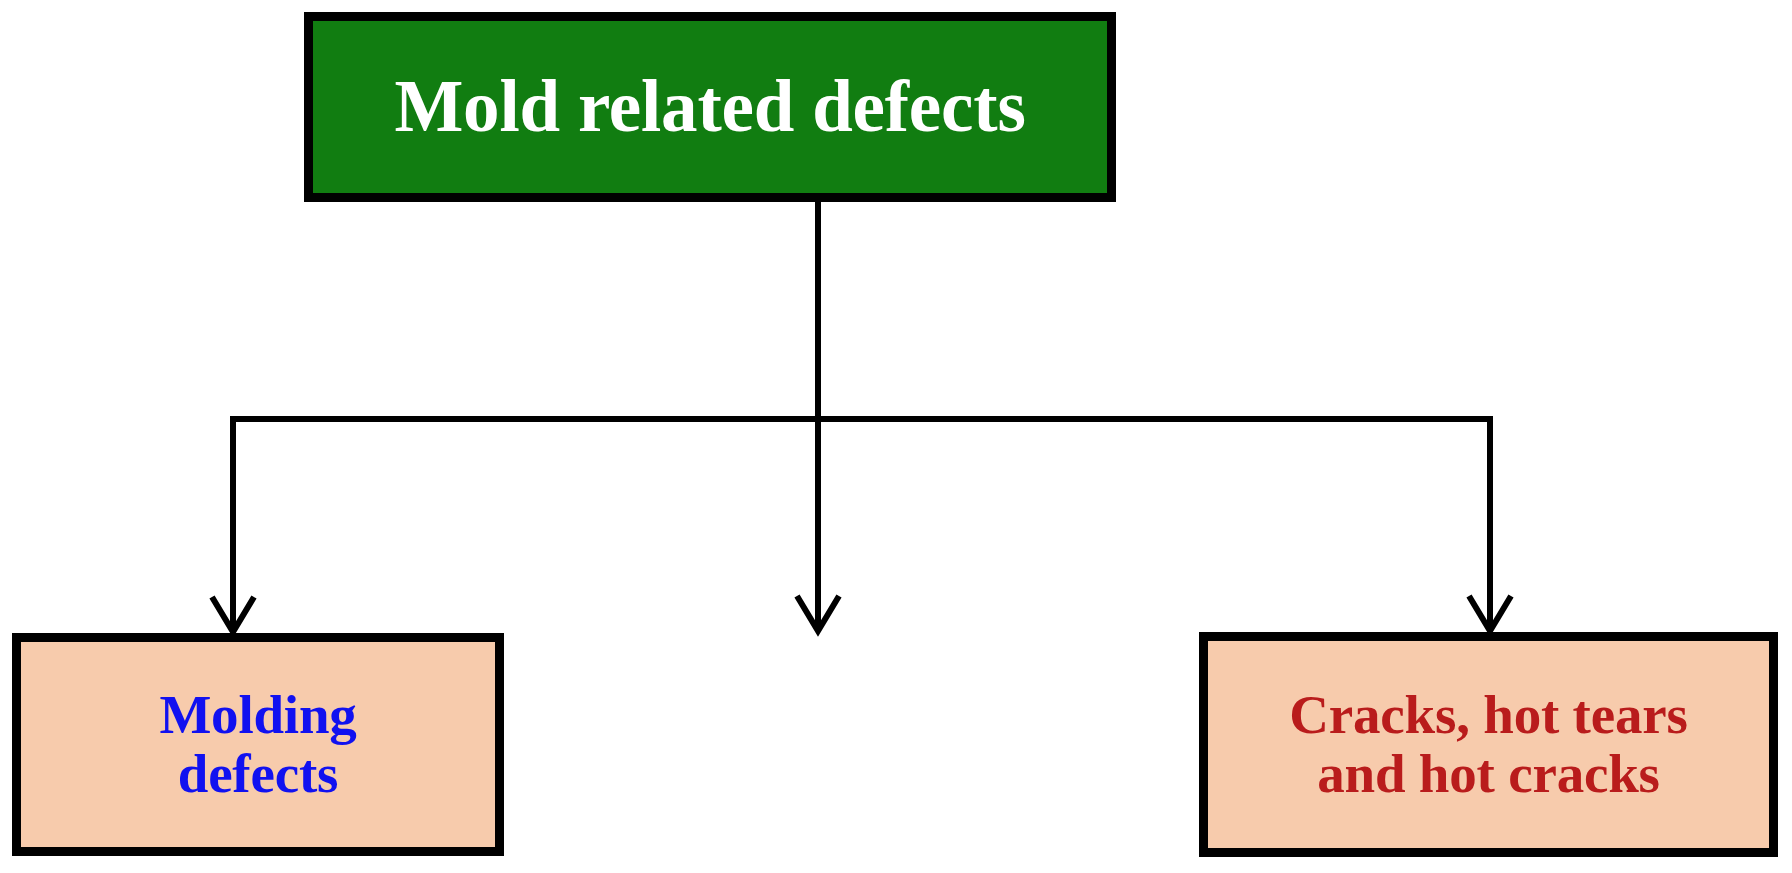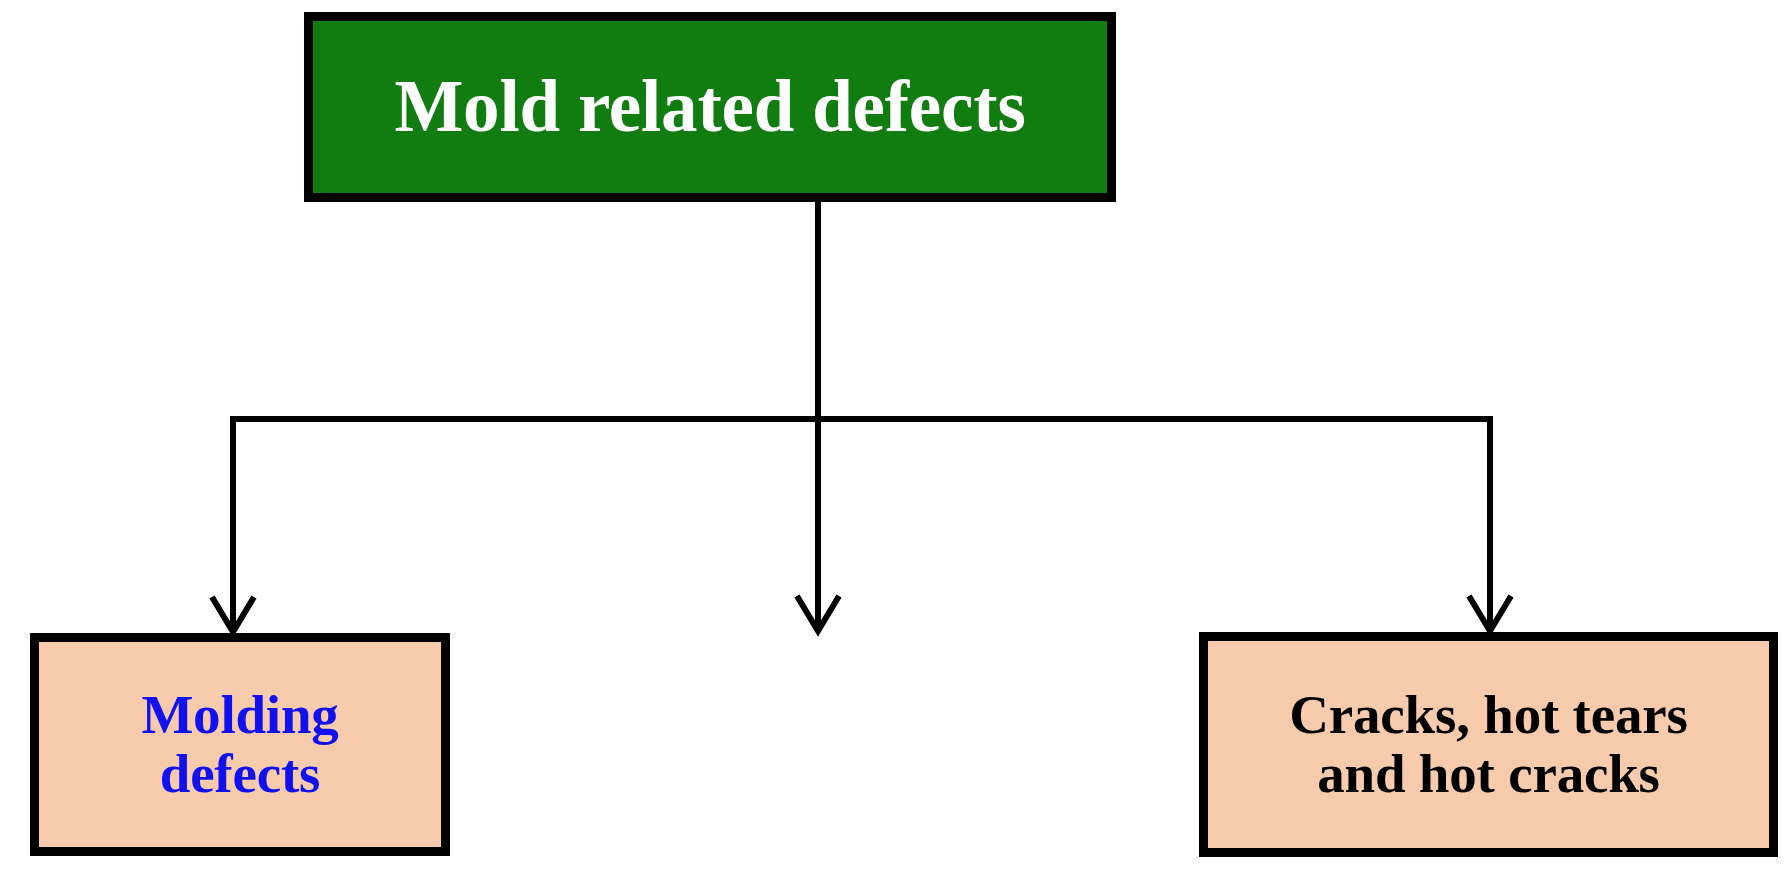--- a/index.html
+++ b/index.html
@@ -53,39 +53,39 @@
     color: #ffffff;
     font-size: 73px;
   }
 
   
   .leaf {
     background: #F7CBAC;
     font-size: 55px;
   }
   #leaf-node-0 {
-    left: 30px;
+    left: 12px;
     top: 633px;
-    width: 420px;
+    width: 492px;
     height: 223px;
     color: #1111F0;
   }
   #leaf-node-1 {
     left: 593px;
     top: 632px;
     width: 447px;
     height: 224px;
     color: #FA0A0A;
   }
   #leaf-node-2 {
     left: 1199px;
     top: 632px;
     width: 579px;
     height: 225px;
-    color: #000000;
+    color: #b91c1c;
   }
 
   .node-label {
     display: block;
     white-space: pre-line;
     padding: 0 6px;
   }
 </style>
 </head>
 <body>

